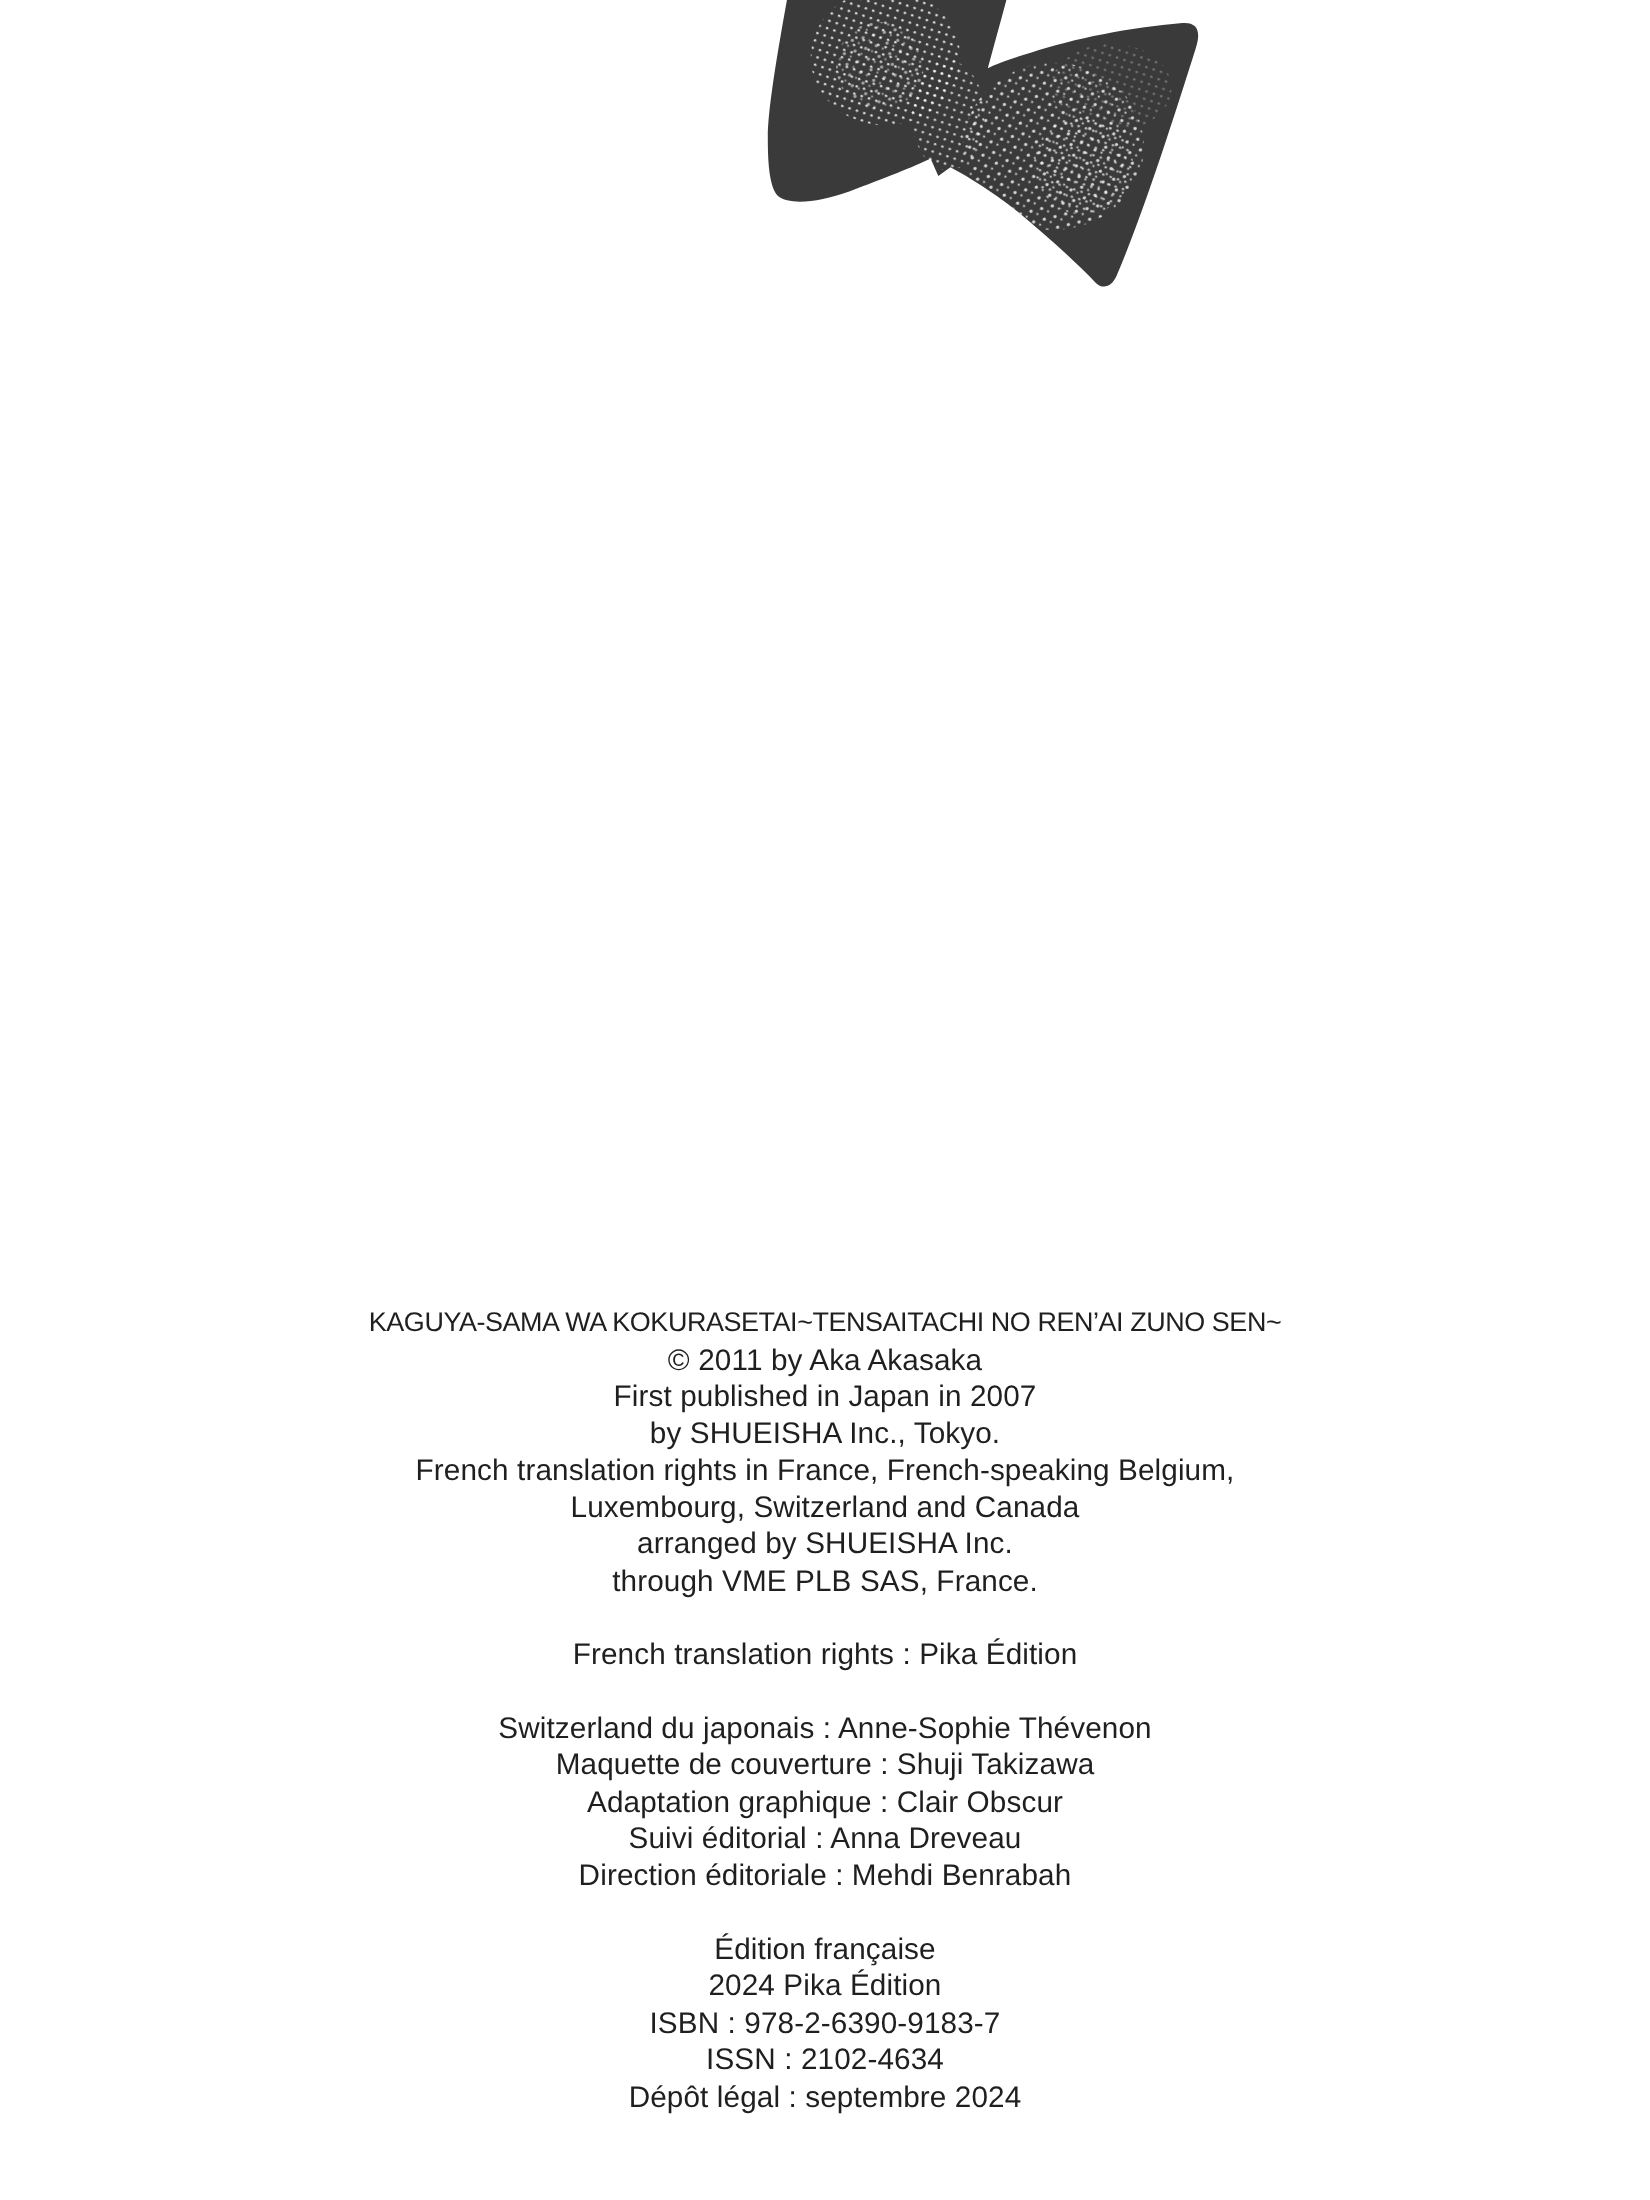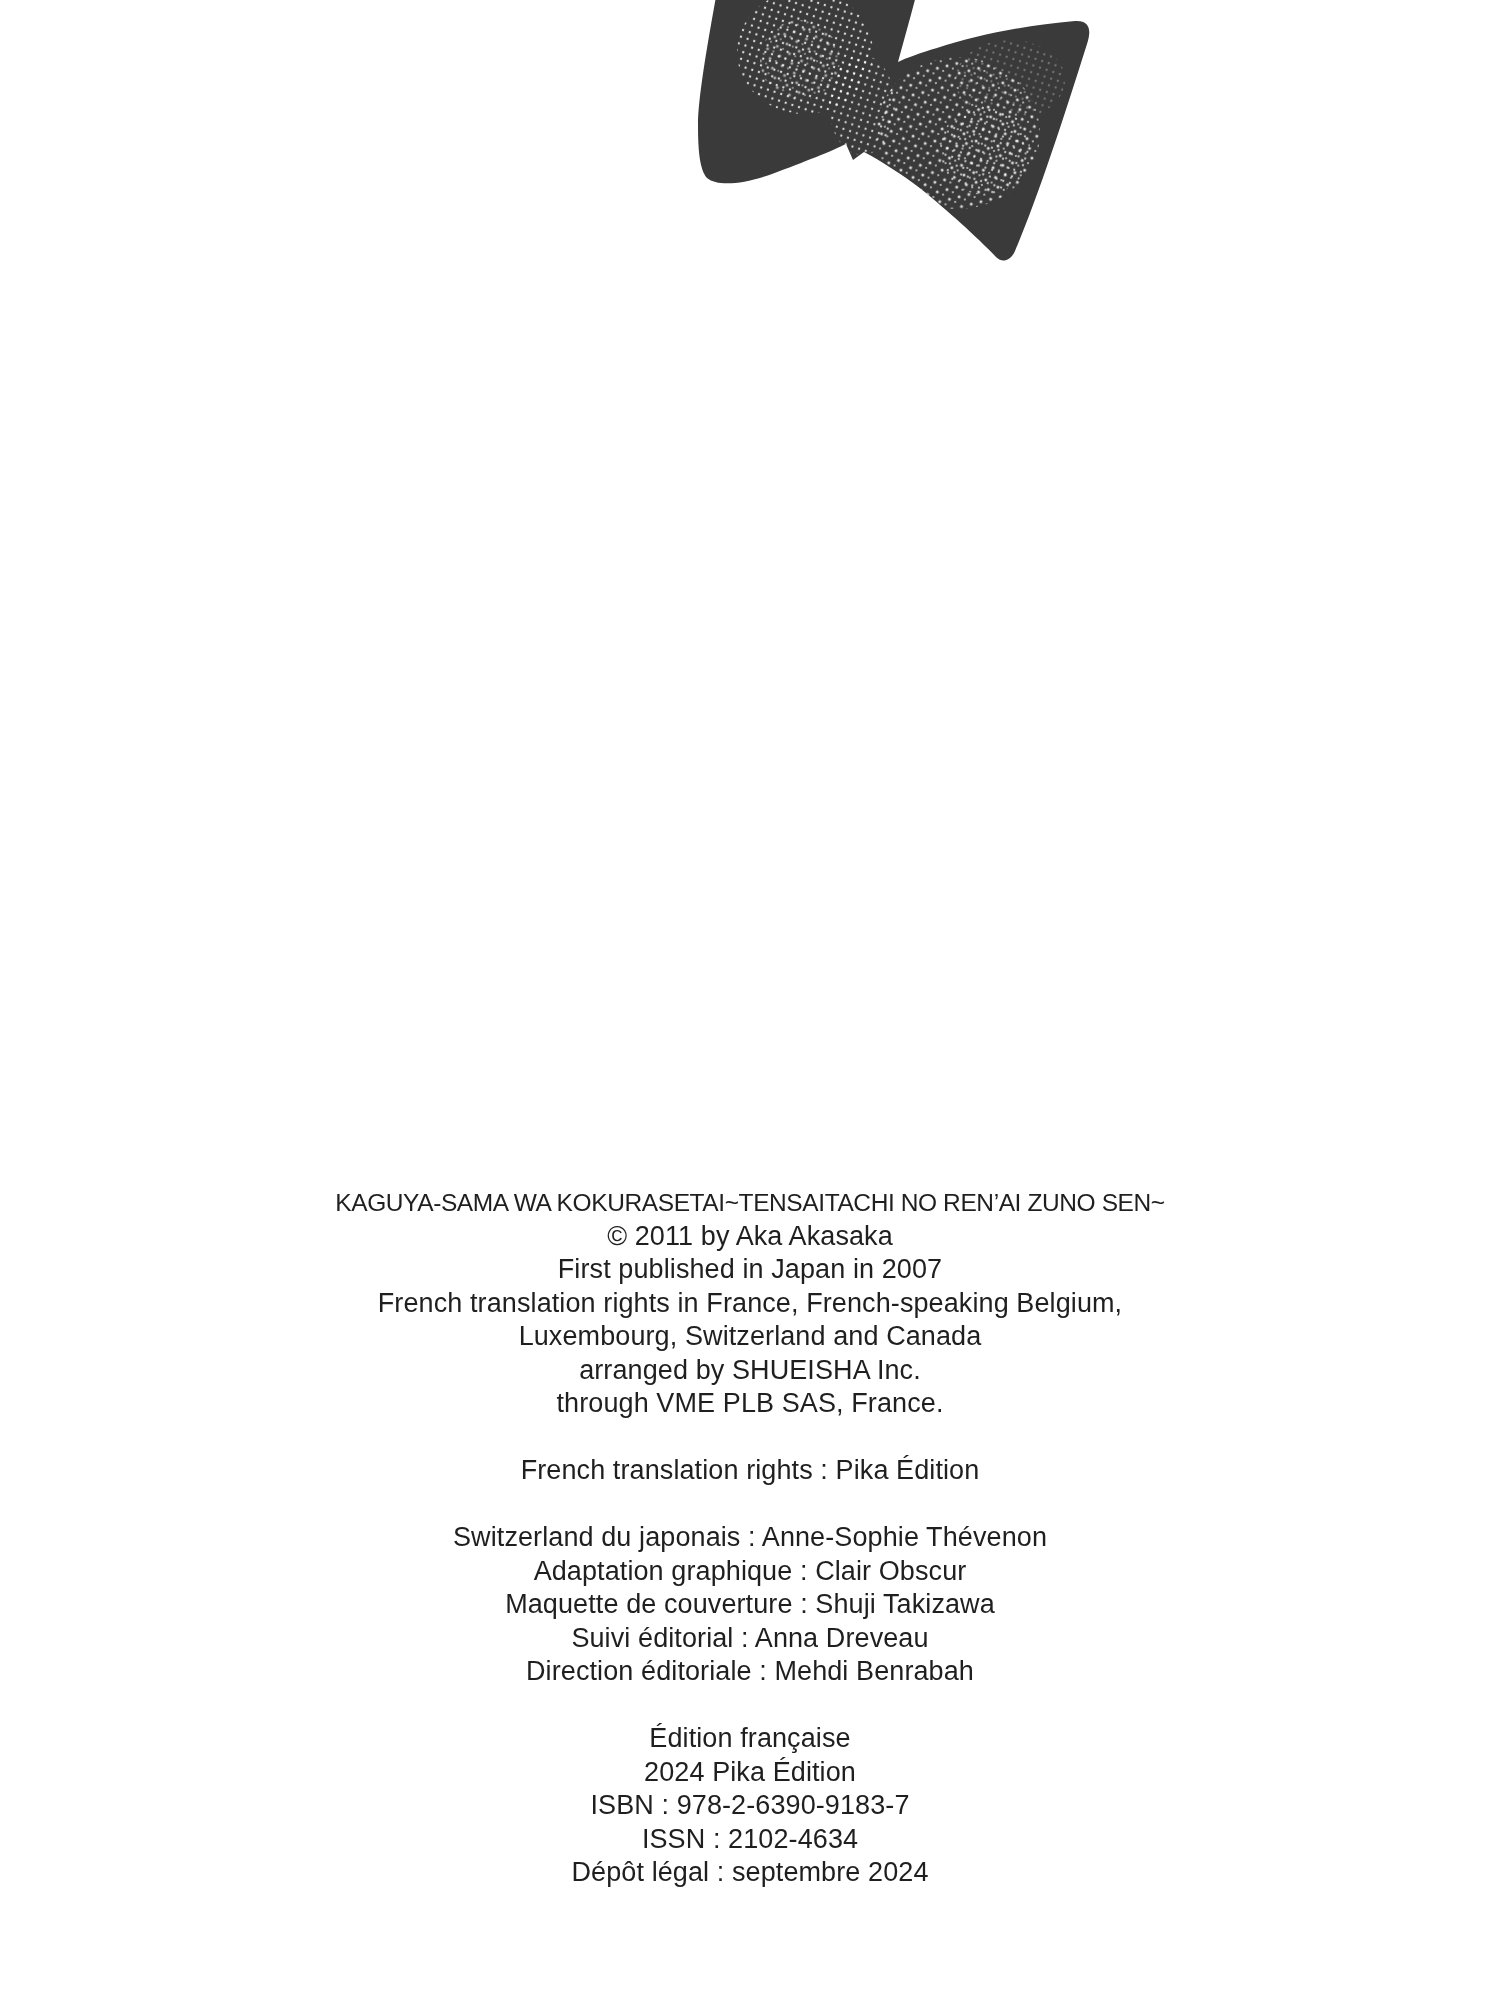--- a/index.html
+++ b/index.html
@@ -106,34 +106,35 @@
       <ellipse cx="985" cy="150" rx="45" ry="45" fill="url(#dots-a)" opacity="0.8"></ellipse>
       <ellipse cx="1010" cy="80" rx="55" ry="40" fill="url(#dots-a)" opacity="0.35"></ellipse>
     </g>
   </svg>
 
   <div class="colophon">
 
     <div class="line caps">KAGUYA-SAMA WA KOKURASETAI~TENSAITACHI NO REN’AI ZUNO SEN~</div>
     <div class="line">© 2011 by Aka Akasaka</div>
     <div class="line">First published in Japan in 2007</div>
+    <div class="line">by SHUEISHA Inc., Tokyo.</div>
     <div class="line">French translation rights in France, French-speaking Belgium,</div>
     <div class="line">Luxembourg, Switzerland and Canada</div>
     <div class="line">arranged by SHUEISHA Inc.</div>
     <div class="line">through VME PLB SAS, France.</div>
 
     <div class="spacer"></div>
 
     <div class="line">French translation rights : Pika Édition</div>
 
     <div class="spacer"></div>
 
     <div class="line">Switzerland du japonais : Anne-Sophie Thévenon</div>
+    <div class="line">Maquette de couverture : Shuji Takizawa</div>
     <div class="line">Adaptation graphique : Clair Obscur</div>
-    <div class="line">Maquette de couverture : Shuji Takizawa</div>
     <div class="line">Suivi éditorial : Anna Dreveau</div>
     <div class="line">Direction éditoriale : Mehdi Benrabah</div>
 
     <div class="spacer"></div>
 
     <div class="line">Édition française</div>
     <div class="line">2024 Pika Édition</div>
     <div class="line">ISBN : 978-2-6390-9183-7</div>
     <div class="line">ISSN : 2102-4634</div>
     <div class="line">Dépôt légal : septembre 2024</div>

